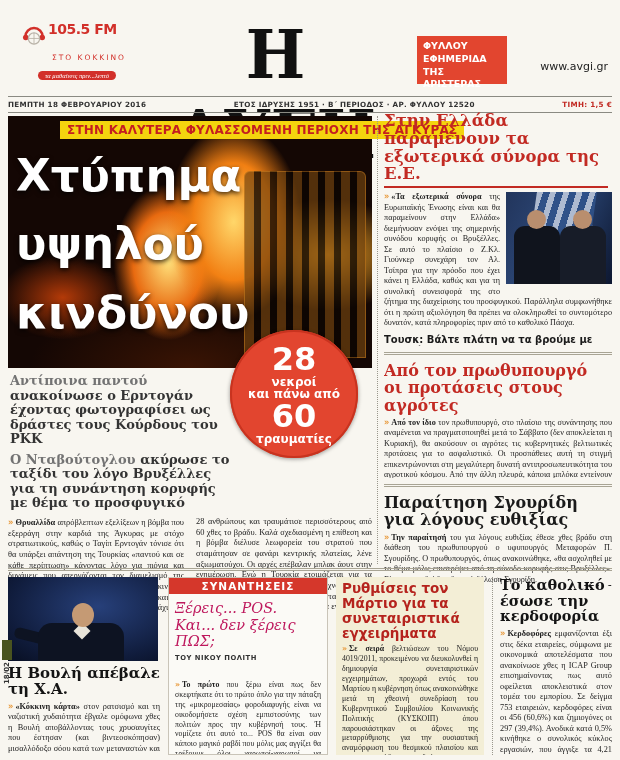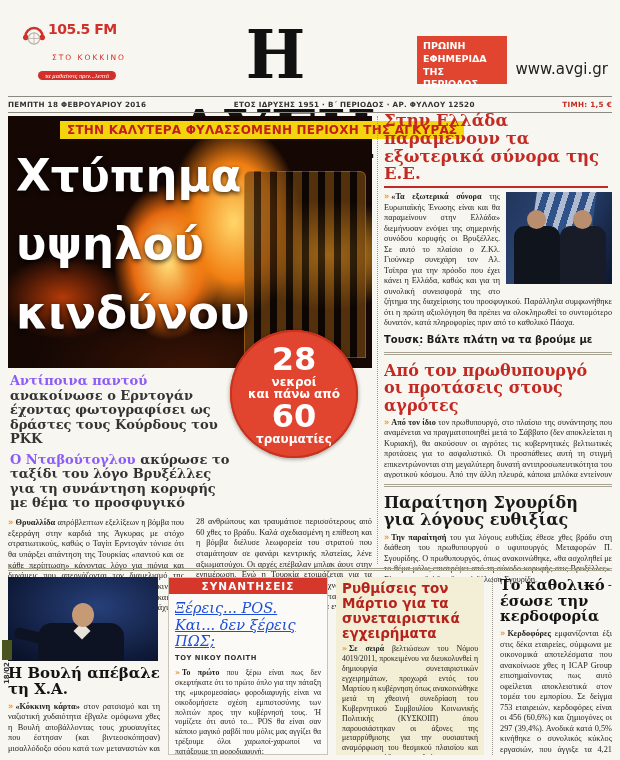--- a/index.html
+++ b/index.html
@@ -11,21 +11,21 @@
   #radio .freq{font-family:"DejaVu Sans",sans-serif;font-weight:bold;font-size:14px;color:#d2302a;letter-spacing:-.5px;line-height:1;}
   #radio .name{font-family:"DejaVu Sans",sans-serif;font-size:7.5px;color:#d2302a;letter-spacing:2px;margin:1px 0 2px 30px;}
   #radio .pill{margin-left:16px;background:#d2302a;color:#fff;font-style:italic;font-size:6.5px;
                border-radius:7px;padding:1px 7px;display:inline-block;font-family:"Liberation Serif",serif;}
   #masthead-title{position:absolute;left:140px;top:14px;width:272px;text-align:center;
         font-family:"DejaVu Serif",serif;font-weight:bold;font-size:63px;letter-spacing:1px;color:#111;
         transform:scaleY(1.08);transform-origin:top;}
   #tagline{position:absolute;left:417px;top:36px;width:90px;height:48px;background:#e2452f;color:#fff;
         font-family:"DejaVu Sans",sans-serif;font-weight:bold;font-size:9.5px;line-height:1.35;
         padding:4px 6px;box-sizing:border-box;}
-  #website{position:absolute;right:12px;top:60px;font-family:"DejaVu Sans",sans-serif;font-size:15px;color:#222;}
+  #website{position:absolute;right:12px;top:60px;font-family:"DejaVu Sans",sans-serif;font-size:11px;color:#222;}
   #dateline{position:absolute;left:8px;right:8px;top:96px;height:15px;border-top:1px solid #8a8a82;border-bottom:1px solid #8a8a82;
         display:flex;justify-content:space-between;align-items:center;
         font-family:"DejaVu Sans",sans-serif;font-size:7.2px;font-weight:bold;color:#333;letter-spacing:.3px;}
   #dateline .price{color:#c22a23;}
   
   #main-story{position:absolute;left:8px;top:116px;width:364px;height:452px;}
   #main-photo{position:relative;width:364px;height:252px;overflow:visible;
       background:
         radial-gradient(ellipse 90px 130px at 62% 42%, #ffd76a, #f28013 45%, rgba(120,30,5,0) 75%),
         radial-gradient(ellipse 70px 100px at 44% 58%, #ffe07a, #e86a10 50%, rgba(0,0,0,0) 78%),
@@ -45,21 +45,21 @@
       text-shadow:0 2px 5px rgba(0,0,0,.75);}
   #badge{position:absolute;right:14px;top:214px;width:128px;height:128px;border-radius:50%;
       background:#e2452f;box-shadow:0 0 0 2px #c8331f inset,0 1px 4px rgba(0,0,0,.4);
       color:#fff;text-align:center;font-family:"DejaVu Sans",sans-serif;z-index:5;
       display:flex;flex-direction:column;justify-content:center;line-height:1.02;}
   #badge .num{font-size:32px;font-weight:bold;}
   #badge .small{font-size:12px;font-weight:bold;}
   #decks{margin:6px 0 0 2px;width:226px;font-size:13px;line-height:1.12;
       font-family:"DejaVu Serif",serif;font-weight:bold;color:#333;}
   #decks p{margin:0 0 6px 0;}
-  #decks .lead{color:#8b5cf6;}
+  #decks .lead{color:#737373;}
   #lead-body{position:relative;margin-top:6px;height:104px;column-count:2;column-gap:12px;
       font-size:8.4px;line-height:1.27;text-align:justify;color:#222;overflow:hidden;}
   #lead-body p{margin:0;}
   .bullet{color:#e89a3c;font-weight:bold;margin-right:2px;font-family:"DejaVu Sans",sans-serif;}
   .lead-bold{font-weight:bold;}
   .page-ref{font-family:"DejaVu Sans",sans-serif;font-weight:bold;font-size:8px;color:#222;text-align:right;}
   #lead-pageref{position:absolute;right:0;bottom:0;background:#f8f6f0;padding-left:6px;}
   
   #divider-v{position:absolute;left:377px;top:116px;height:448px;border-left:1px dotted #9a978c;}
   #right-col{position:absolute;left:384px;top:112px;width:228px;height:456px;}
@@ -92,22 +92,22 @@
   #parl-body-shape{position:absolute;left:30px;bottom:-8px;width:86px;height:46px;background:#0d1322;border-radius:14px 14px 0 0;}
   #parl-head{position:absolute;left:64px;bottom:34px;width:22px;height:24px;border-radius:50%;background:#c59a74;}
   #parl-arm{position:absolute;left:6px;bottom:18px;width:46px;height:11px;background:#0d1322;border-radius:5px;transform:rotate(14deg);}
   #parl-shirt{position:absolute;left:68px;bottom:24px;width:12px;height:12px;background:#e8e4da;transform:rotate(45deg);}
   #b-parliament .b-title{font-family:"DejaVu Serif",serif;font-weight:bold;font-size:15px;color:#141414;margin:5px 0 3px 0;line-height:1.05;}
   .b-body{font-size:8.3px;line-height:1.27;text-align:justify;color:#222;margin:0;}
   #b-column{width:160px;border:1px solid #c9c4b8;background:#fbfaf6;box-sizing:border-box;overflow:hidden;}
   #col-header{background:#d5372b;color:#fff;text-align:center;font-family:"DejaVu Sans",sans-serif;
       font-weight:bold;font-size:10.5px;letter-spacing:1px;padding:2px 0;}
   #col-inner{padding:4px 6px;}
-  #col-title{font-family:"DejaVu Serif",serif;font-style:italic;font-size:14.5px;color:#1d4ed8;line-height:1.15;margin:2px 0 4px 0;text-decoration:underline;}
-  #col-byline{font-family:"DejaVu Sans",sans-serif;font-weight:bold;font-size:6.8px;letter-spacing:.5px;color:#333;margin-bottom:6px;}
+  #col-title{font-family:"DejaVu Serif",serif;font-style:italic;font-size:14.5px;color:#be185d;line-height:1.15;margin:2px 0 4px 0;}
+  #col-byline{font-family:"DejaVu Sans",sans-serif;font-weight:bold;font-size:6.8px;letter-spacing:.5px;color:#333;margin-bottom:18px;}
   #b-column .b-body{font-size:7.8px;}
   #b-coops{width:148px;background:#f3eed6;box-sizing:border-box;padding:4px 6px;overflow:hidden;}
   #b-coops .b-title{font-family:"DejaVu Sans",sans-serif;font-weight:bold;font-size:13.5px;color:#b5231d;line-height:1.1;margin:0 0 4px 0;}
   #b-coops .b-body{font-size:7.8px;}
   #b-commerce{flex:1;border-left:1px dotted #9a978c;padding-left:7px;overflow:hidden;}
   #b-commerce .b-title{font-family:"DejaVu Serif",serif;font-weight:bold;font-size:14.5px;color:#141414;line-height:1.08;margin:0 0 4px 0;}
   
   #edge-marker{position:absolute;left:1px;top:640px;width:12px;display:flex;flex-direction:column;align-items:center;}
   #edge-green{width:10px;height:20px;background:#49531f;}
   #edge-date{writing-mode:vertical-rl;transform:rotate(180deg);font-family:"DejaVu Sans",sans-serif;
@@ -129,21 +129,21 @@
           <path d="M13 12.5 v13 M6.5 19 h13" stroke="#b9b3a8" stroke-width="1"></path>
         </svg>
       </span>
       <span class="freq">105.5 FM</span>
     </div>
     <div class="name">ΣΤΟ ΚΟΚΚΙΝΟ</div>
     <div class="pill">τα μαθαίνεις πριν...λεπτό</div>
   </div>
 
   <div id="masthead-title">Η ΑΥΓΗ</div>
-  <div id="tagline">ΠΡΩΙΝΗ ΕΦΗΜΕΡΙΔΑ ΤΗΣ ΠΕΡΙΟΔΟΣ</div>
+  <div id="tagline">ΦΥΛΛΟΥ ΕΦΗΜΕΡΙΔΑ ΤΗΣ ΑΡΙΣΤΕΡΑΣ</div>
   <div id="website">www.avgi.gr</div>
 
   <div id="dateline">
     <span>ΠΕΜΠΤΗ 18 ΦΕΒΡΟΥΑΡΙΟΥ 2016</span>
     <span>ΕΤΟΣ ΙΔΡΥΣΗΣ 1951 · Β΄ ΠΕΡΙΟΔΟΣ · ΑΡ. ΦΥΛΛΟΥ 12520</span>
     <span class="price">ΤΙΜΗ: 1,5 €</span>
   </div>
 
   <div id="main-story">
     <div id="main-photo">

